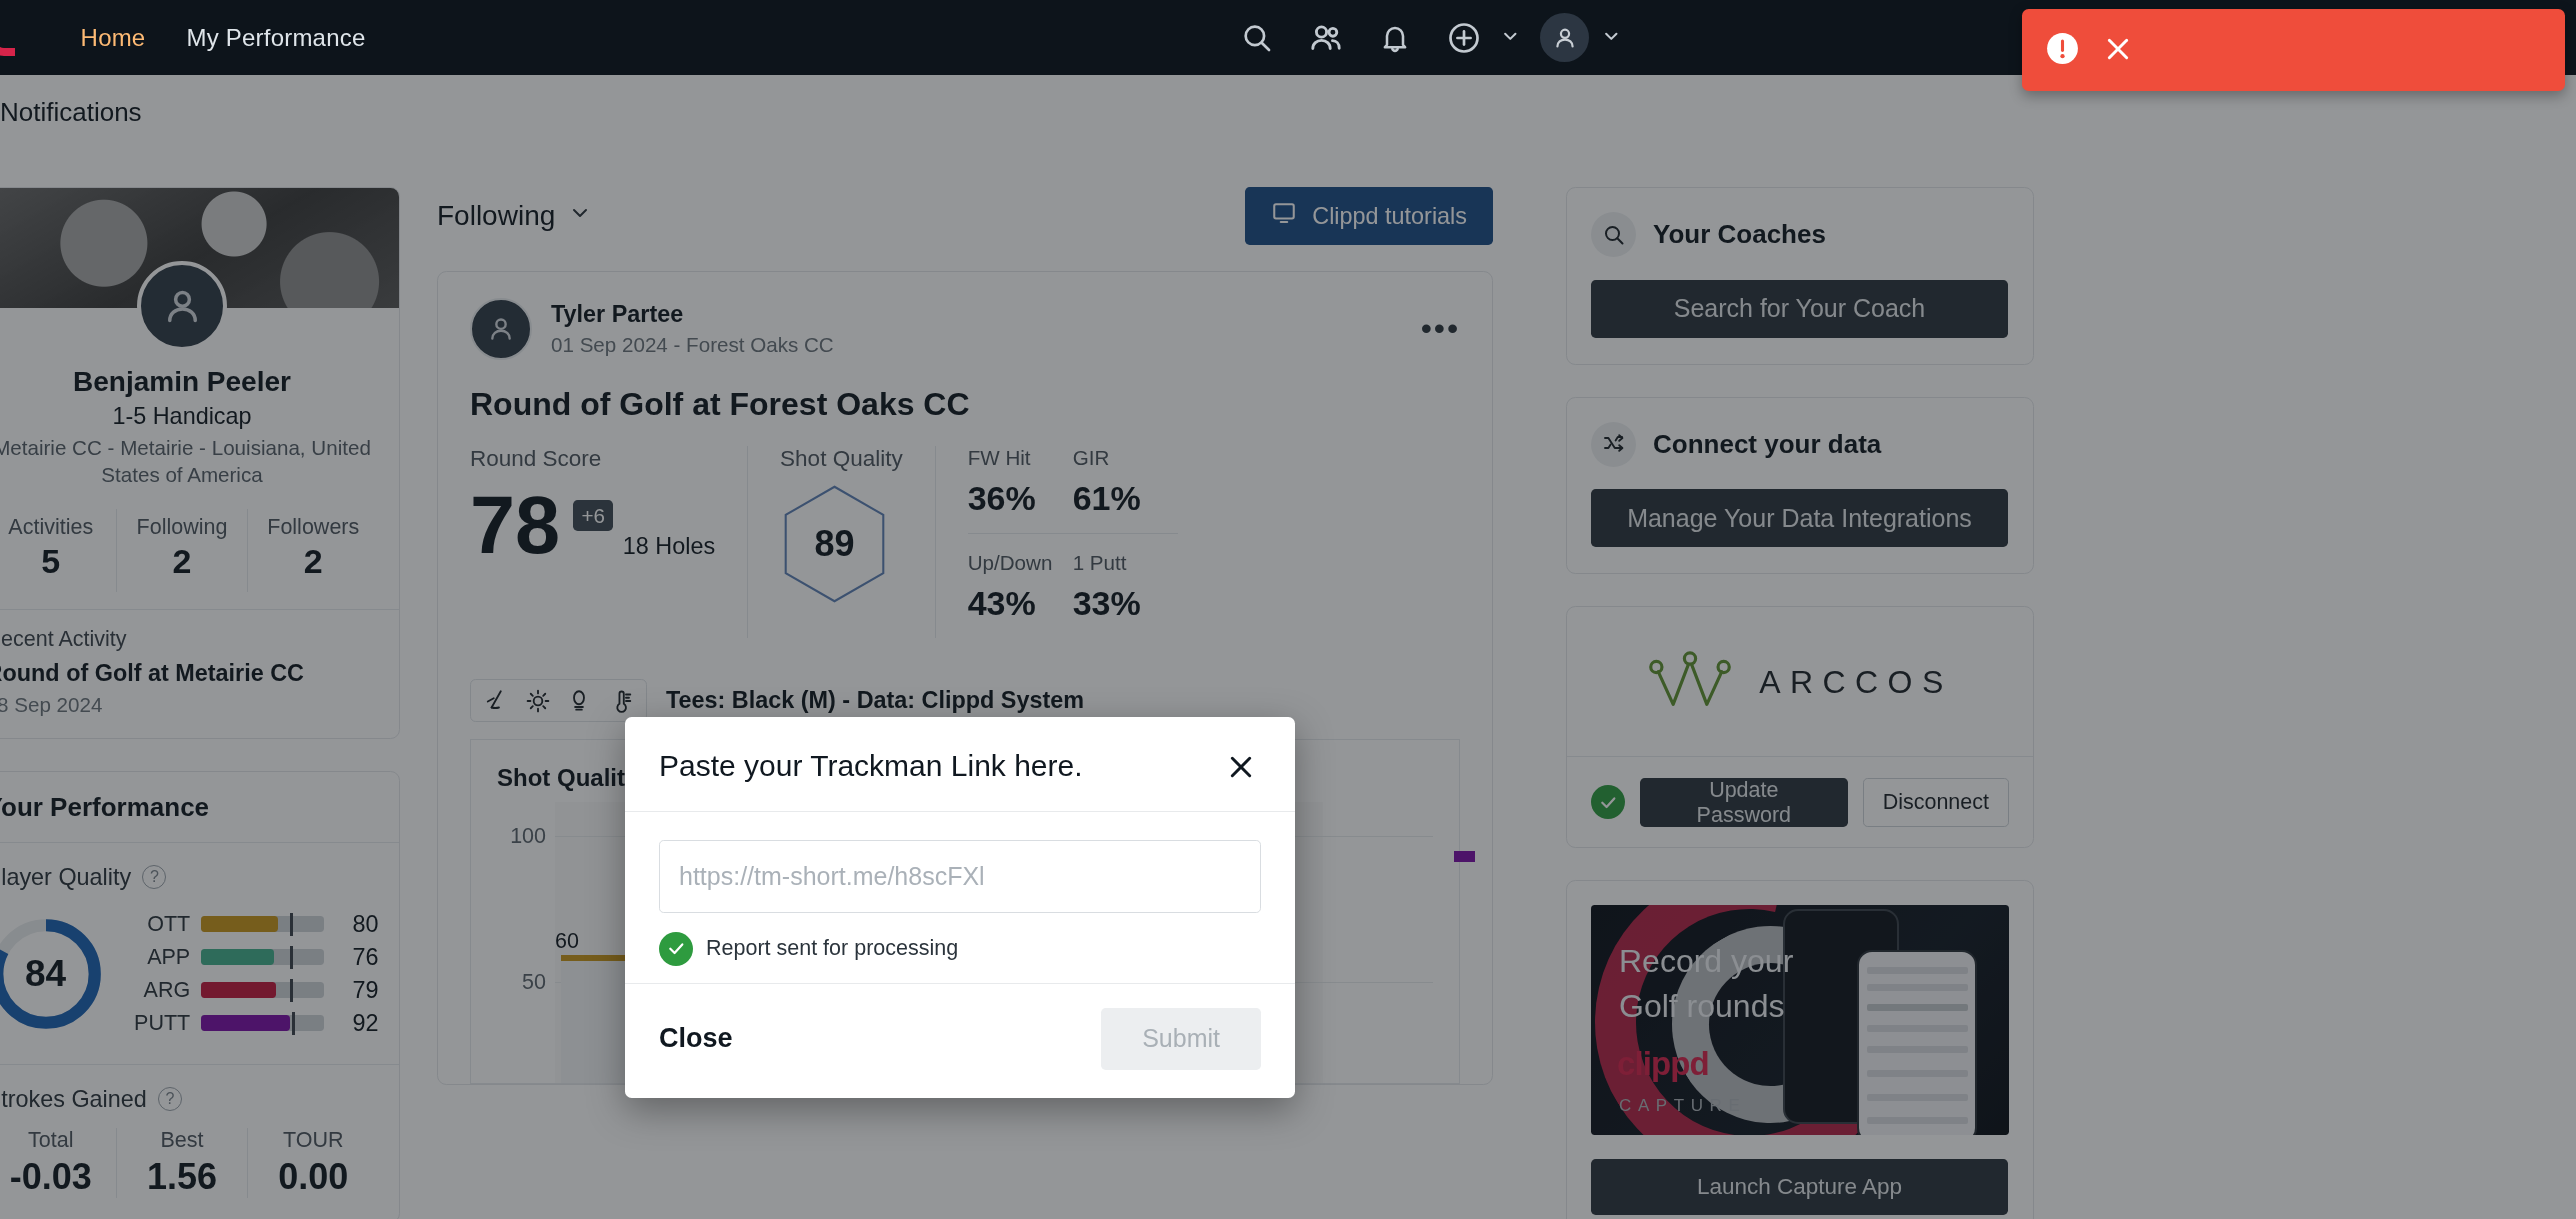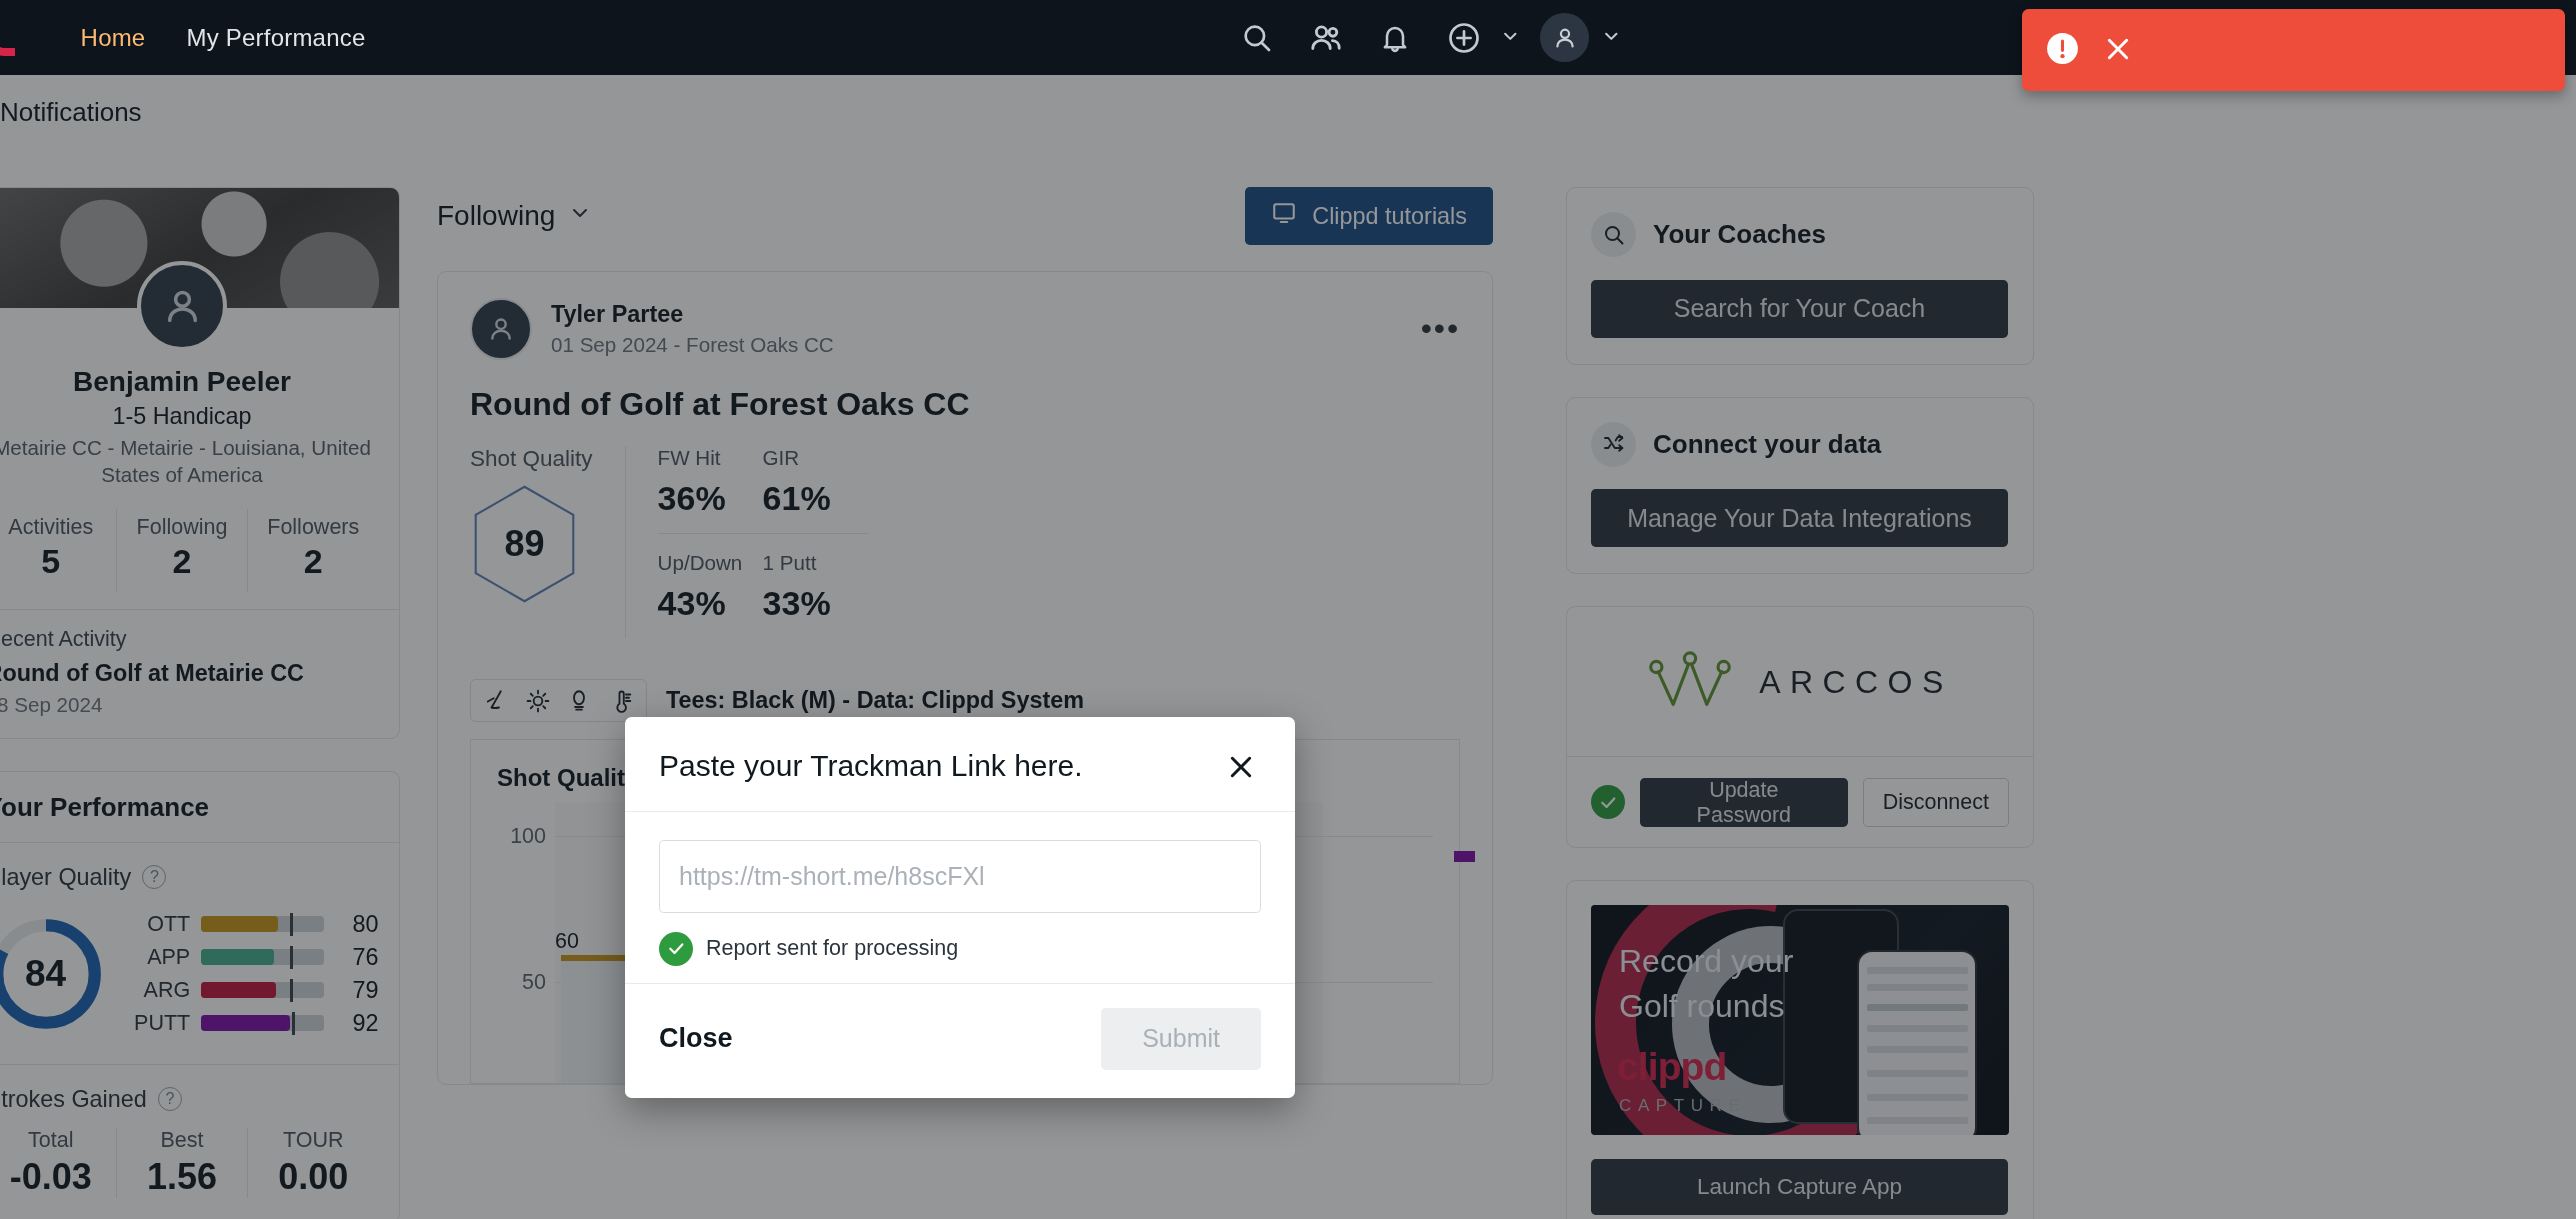--- a/index.html
+++ b/index.html
@@ -255,21 +255,21 @@
   .promo-ring {
     position: absolute; right: 105px; top: -37px; width: 309px; height: 309px; border-radius: 50%;
     border: 41px solid #c2254b; border-right-color: transparent;
     transform: rotate(-32deg); opacity: .92;
   }
   .promo-c {
     position: absolute; right: 140px; top: 20.6px; width: 197px; height: 197px; border-radius: 50%;
     border: 37px solid #b9bcc0; border-right-color: transparent; transform: rotate(-30deg);
   }
   .promo-txt { position: absolute; left: 28px; top: 34px; color: #eef1f4; font-size: 32px; line-height: 1.4; }
-  .promo-brand { position: absolute; left: 26px; top: 140px; color: #d6234d; font-size: 39px; font-weight: bold; letter-spacing: -0.9px; }
+  .promo-brand { position: absolute; left: 26px; top: 140px; color: #d6234d; font-size: 33px; font-weight: bold; letter-spacing: -0.9px; }
   .promo-sub { position: absolute; left: 28px; top: 191px; color: #aeb4ba; font-size: 17px; letter-spacing: 6.6px; }
   .phone {
     position: absolute; border-radius: 15px; background: #10161d; border: 2.8px solid #3a424a;
   }
   .phone.a { right: 110px; top: 3.7px; width: 116px; height: 215px; }
   .phone.b { right: 32px; top: 45px; width: 120px; height: 193px; background: #f2f3f5; border-color: #2a3139; }
   .phone.b .pl { position: absolute; left: 7.5px; right: 7.5px; height: 6.6px; background: #d8dbdf; border-radius: 1.9px; }
   .promo-cta {
     display: block; width: calc(100% - 49px); margin: 24px 24px 24px;
     background: #2c353d; color: #e3e7ea; border: none; border-radius: 4.7px;
@@ -554,20 +554,28 @@
           <div class="post-who">
             <div class="post-name">Tyler Partee</div>
             <div class="post-meta">01 Sep 2024 - Forest Oaks CC</div>
           </div>
           <div class="post-more">•••</div>
         </div>
 
         <div class="post-title">Round of Golf at Forest Oaks CC</div>
 
         <div class="stat-strip">
+          <div class="ss-col">
+            <div class="ss-k">Round Score</div>
+            <div class="score-line">
+              <span class="score-big">78</span>
+              <span class="score-badge">+6</span>
+              <span class="score-holes">18 Holes</span>
+            </div>
+          </div>
 
           <div class="ss-col">
             <div class="ss-k">Shot Quality</div>
             <div class="hex-wrap">
               <svg width="109" height="122" viewBox="0 0 116 130">
                 <polygon points="58,4 110,34 110,96 58,126 6,96 6,34" fill="none" stroke="#5d80b5" stroke-width="2.2"></polygon>
               </svg>
               <div class="hv">89</div>
             </div>
           </div>

